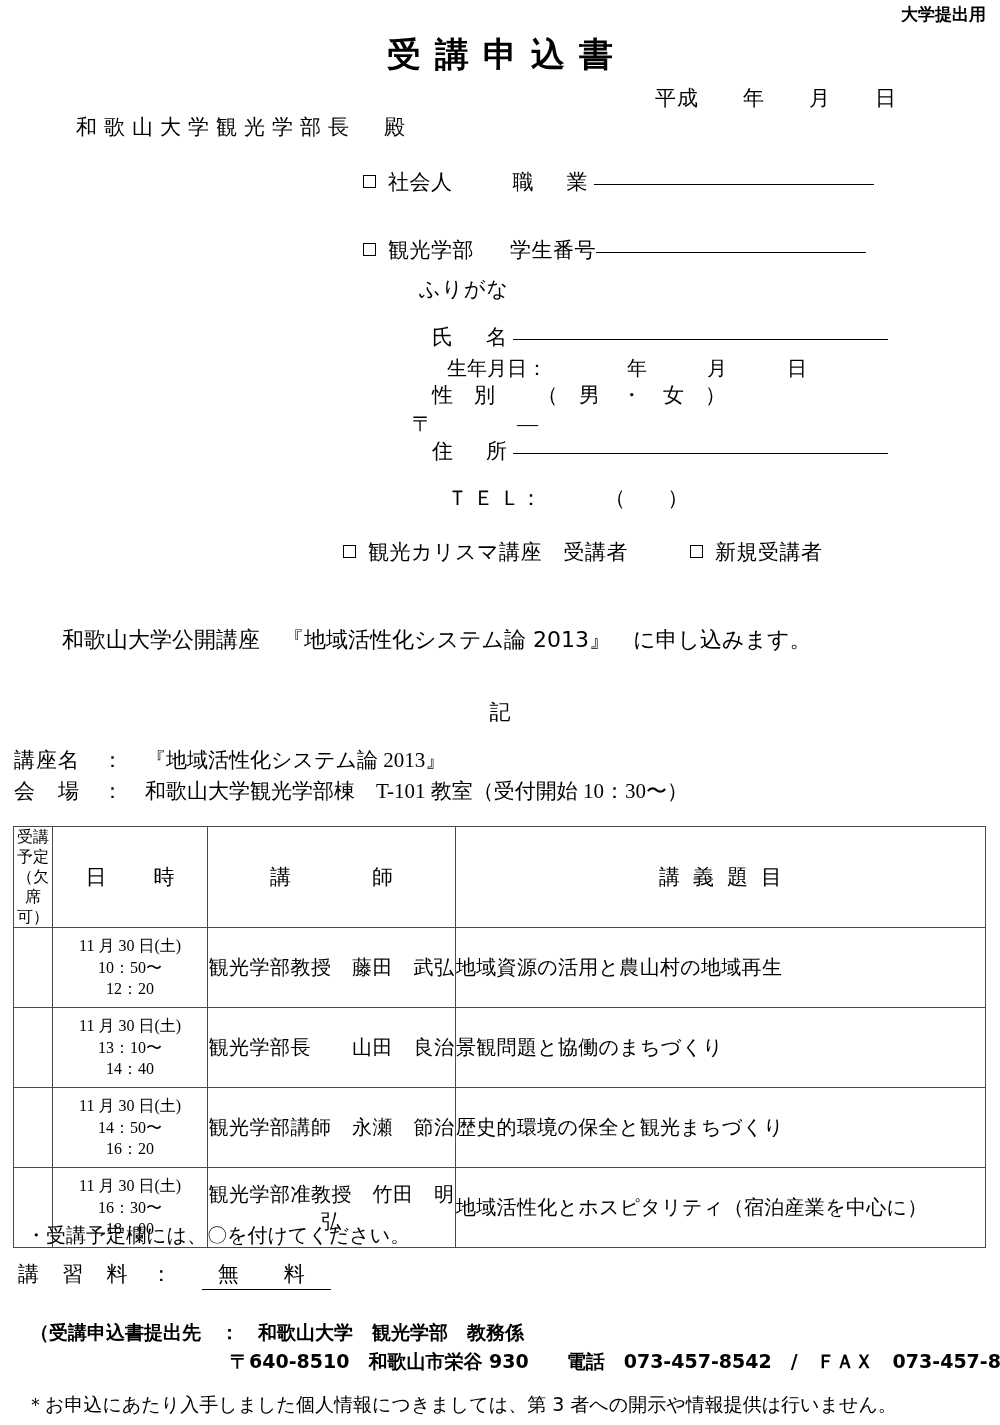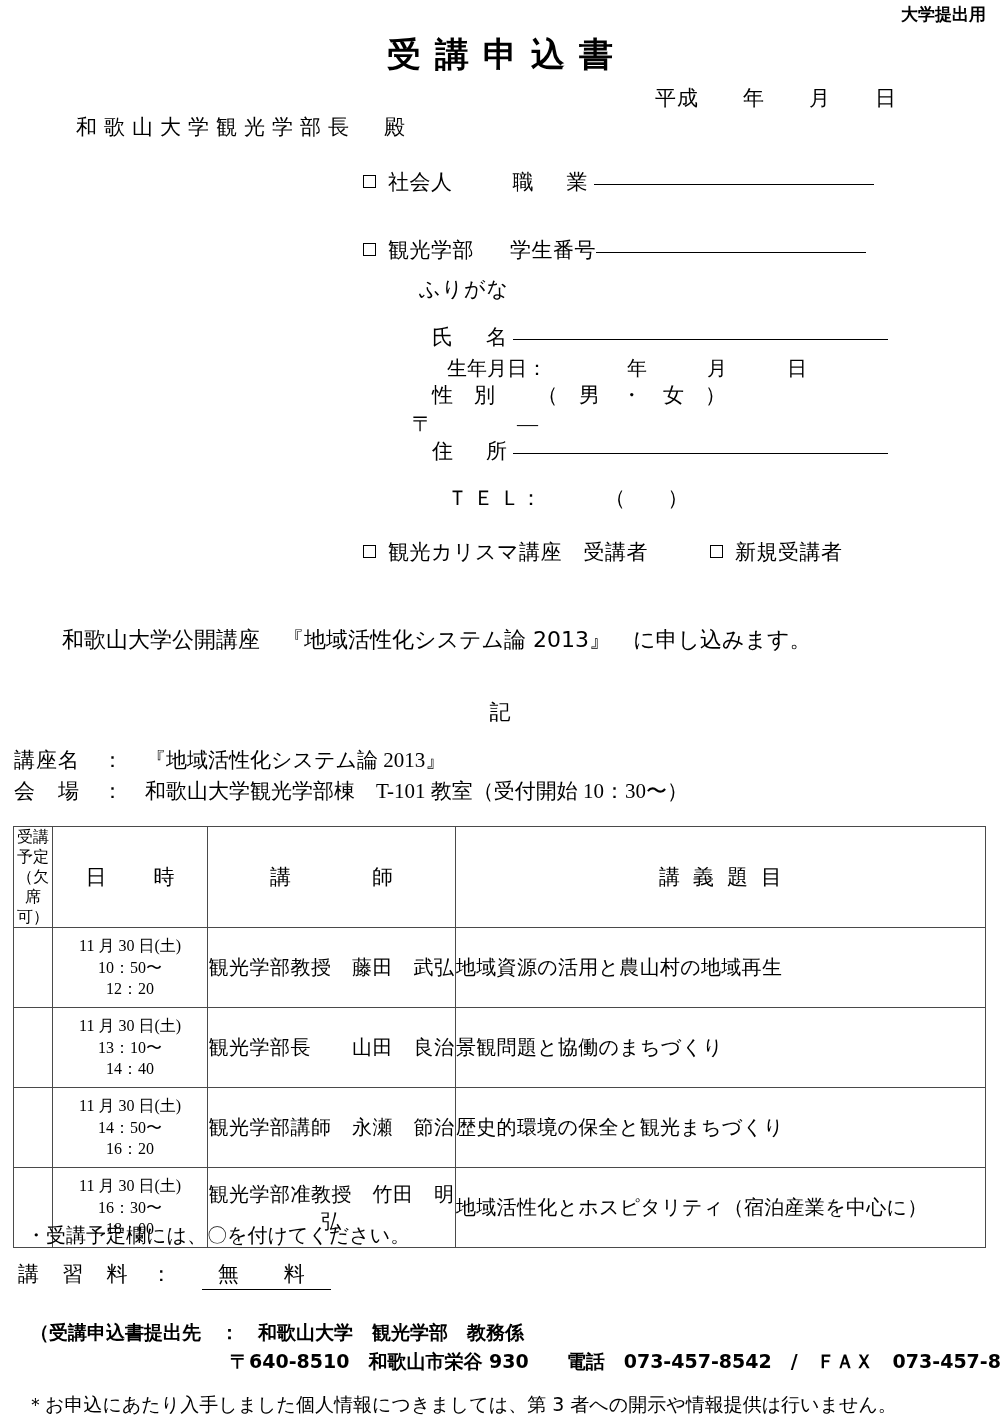--- a/index.html
+++ b/index.html
@@ -79,21 +79,21 @@
   .cb-label { letter-spacing: 0.5px; }
   .field-label { letter-spacing: 6px; }
   .rule {
     display: inline-block;
     border-bottom: 1.6px solid #000;
     vertical-align: 4px;
   }
 
   .row-shakaijin { top: 168px; left: 363px; }
   .row-gakubu    { top: 219px; left: 363px; margin-top: 17px; }
-  .row-charisma  { top: 538px; left: 363px; }
+  .row-charisma  { top: 538px; left: 343px; }
   .gap-inline    { display: inline-block; width: 60px; }
 
   
   .furigana {
     top: 275px;
     left: 419px;
     font-size: 21px;
     letter-spacing: 1px;
   }
   .name-row {

